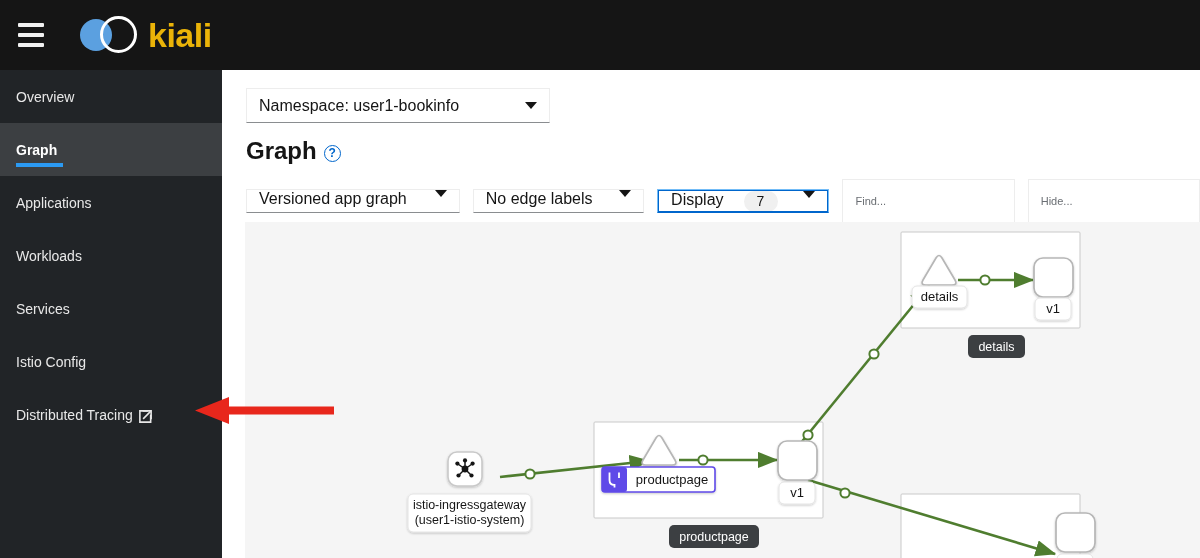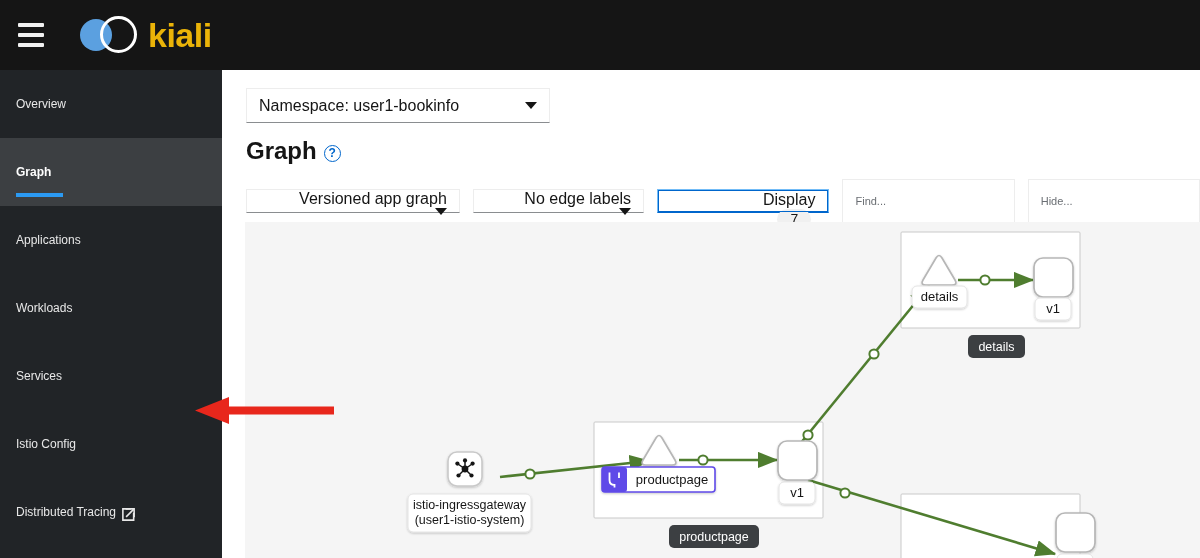--- a/index.html
+++ b/index.html
@@ -46,23 +46,23 @@
     letter-spacing: -0.5px; line-height: 1;
   }
 
   
   .sidebar {
     position: absolute; top: 70px; left: 0;
     width: 222px; height: 488px;
     background: #212427;
   }
   .nav-item {
-    height: 68px; display: flex; align-items: center;
+    height: 53px; display: flex; align-items: center;
     padding-left: 16px; position: relative;
-    color: #e8e8e8; font-size: 12px; cursor: pointer;
+    color: #e8e8e8; font-size: 14px; cursor: pointer;
   }
   .nav-item.active {
     background: #3c3f42; color: #ffffff; font-weight: bold;
   }
   .nav-item.active::after {
     content: ""; position: absolute;
     left: 16px; bottom: 9px; width: 47px; height: 4px;
     background: #2b9af3;
   }
   .nav-label { pointer-events: none; }
@@ -99,24 +99,24 @@
     border: 1.6px solid #06c; color: #06c;
     font-size: 12px; font-weight: bold; line-height: 14px;
     text-align: center; cursor: pointer; position: relative; top: 2px;
   }
 
   .toolbar {
     display: flex; align-items: center; gap: 13px;
     padding: 14px 0 0 24px;
   }
   .tb-select {
-    display: inline-flex; align-items: flex-end; justify-content: space-between;
+    display: inline-flex; align-items: flex-start; justify-content: space-between;
     height: 24px; padding: 0 12px; background: #fff;
     border: 1px solid #ededed; border-bottom: 1px solid #8a8d90;
-    font-size: 16px; color: #151515; cursor: pointer; white-space: nowrap; flex-direction: column;
+    font-size: 16px; color: #151515; cursor: pointer; white-space: nowrap;
   }
   .tb-select.w-graphtype { width: 225px; }
   .tb-select.w-edgelabels { width: 180px; }
   .tb-select.focused {
     width: 181px; border: 2px solid #73bcf7;
     outline: 1px solid #06c; outline-offset: -2px;
     border-bottom: 2px solid #06c;
   }
   .badge-count {
     display: inline-block; min-width: 34px; height: 21px;

